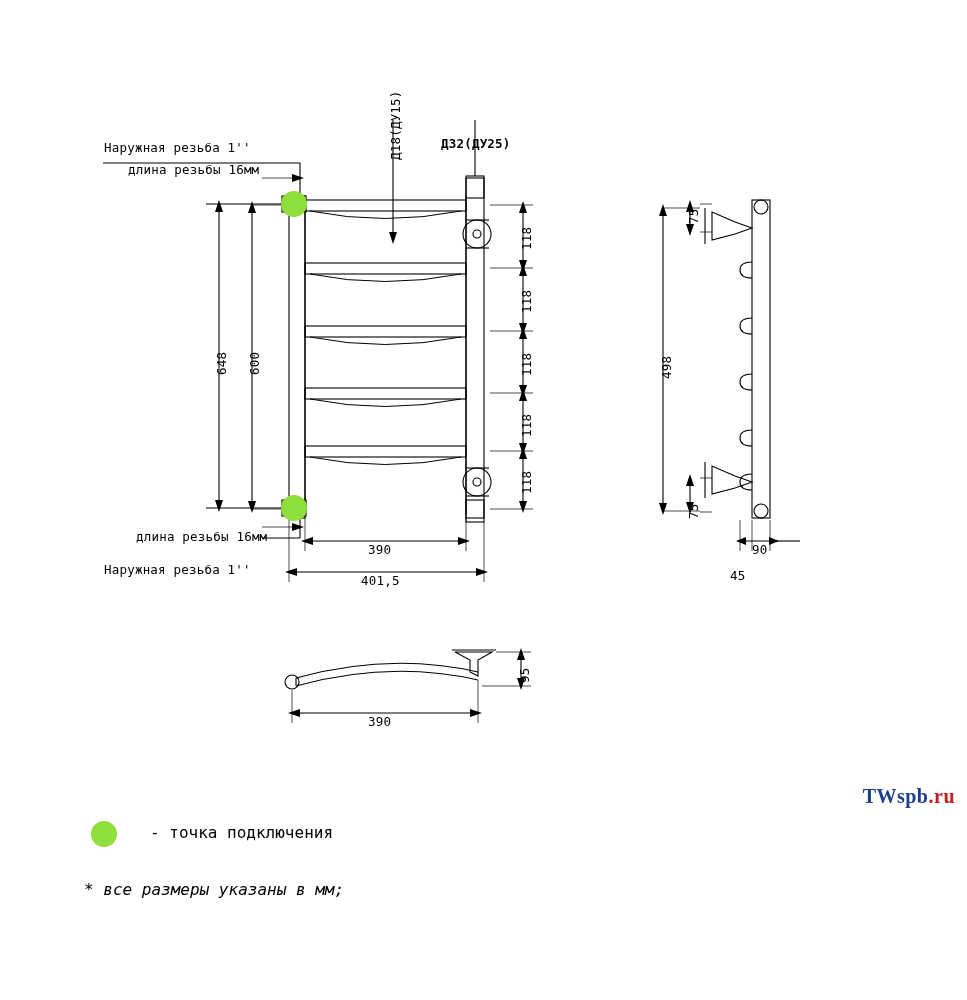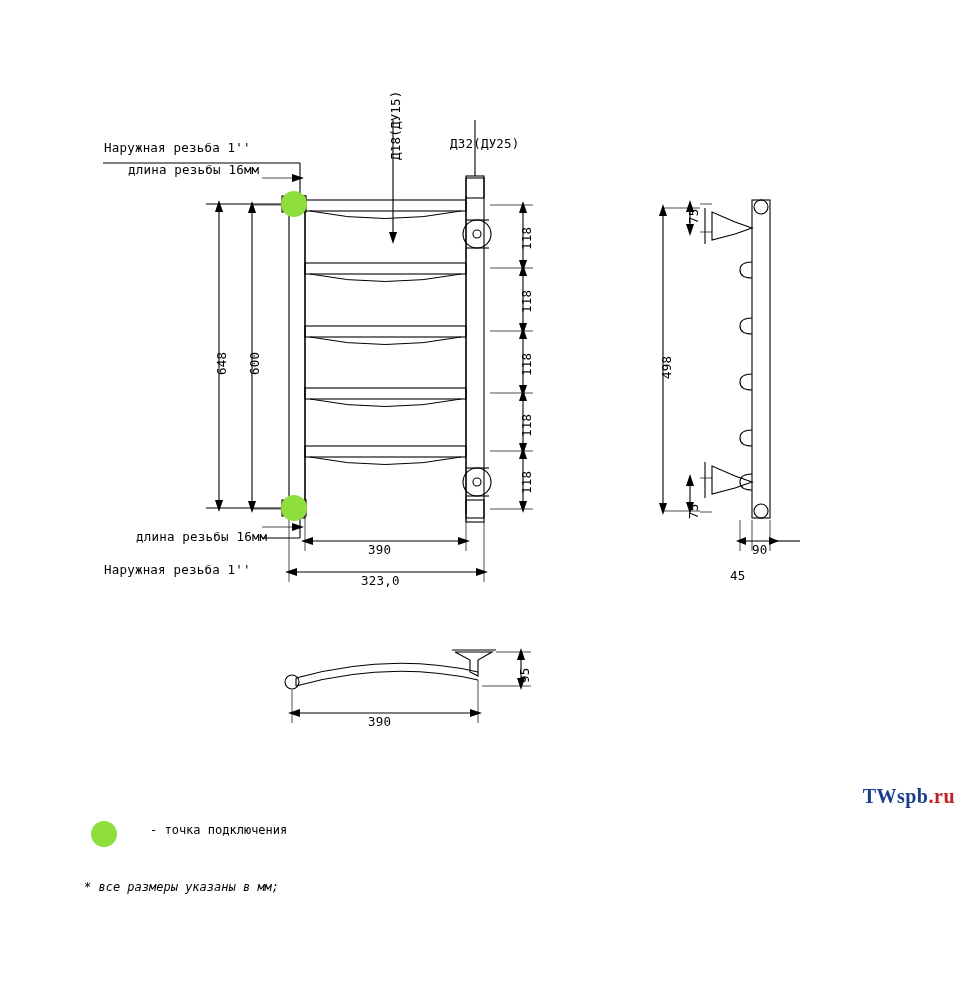--- a/index.html
+++ b/index.html
@@ -5,21 +5,21 @@
   html,body{margin:0;padding:0;}
   body{
     width:967px;height:1000px;background:#ffffff;
     font-family:"DejaVu Sans Mono","Liberation Mono",monospace;
     color:#000;position:relative;overflow:hidden;
   }
   .canvas{position:absolute;left:0;top:0;width:967px;height:816px;}
   svg.draw{position:absolute;left:0;top:0;width:967px;height:1000px;}
   .lbl{position:absolute;font-size:12.5px;letter-spacing:0.2px;white-space:nowrap;color:#000;}
   .lbl.rot{transform-origin:0 0;transform:rotate(-90deg);}
-  .note{position:absolute;font-size:12px;white-space:nowrap;}
+  .note{position:absolute;font-size:16px;white-space:nowrap;}
   .legend-dot{
     position:absolute;width:26px;height:26px;border-radius:50%;
     background:#8ede3c;
   }
   .wm{
     position:absolute;right:12px;bottom:8px;
     font-family:"Liberation Serif","DejaVu Serif",serif;
     font-size:20px;font-weight:bold;color:#1b3f8b;letter-spacing:0.5px;
   }
   .wm .ru{color:#c02020;}
@@ -208,33 +208,33 @@
 
   <div class="legend-dot" style="left:281px;top:191px;"></div>
   <div class="legend-dot" style="left:281px;top:495px;"></div>
 
   <div class="lbl" style="left:104px;top:140px;">Наружная резьба 1''</div>
   <div class="lbl" style="left:128px;top:162px;">длина резьбы 16мм</div>
   <div class="lbl" style="left:136px;top:529px;">длина резьбы 16мм</div>
   <div class="lbl" style="left:104px;top:562px;">Наружная резьба 1''</div>
 
   <div class="lbl rot" style="left:388px;top:160px;">Д18(ДУ15)</div>
-  <div class="lbl" style="left:450px;top:136px;">Д32(ДУ25)</div>
+  <div class="lbl" style="left:441px;top:136px;font-weight:bold;">Д32(ДУ25)</div>
 
   <div class="lbl rot" style="left:214px;top:375px;">648</div>
   <div class="lbl rot" style="left:247px;top:375px;">600</div>
 
   <div class="lbl rot" style="left:519px;top:250px;">118</div>
   <div class="lbl rot" style="left:519px;top:313px;">118</div>
   <div class="lbl rot" style="left:519px;top:376px;">118</div>
   <div class="lbl rot" style="left:519px;top:437px;">118</div>
   <div class="lbl rot" style="left:519px;top:494px;">118</div>
 
   <div class="lbl" style="left:368px;top:542px;">390</div>
-  <div class="lbl" style="left:361px;top:573px;">323,0</div>
+  <div class="lbl" style="left:361px;top:573px;">401,5</div>
 
   <div class="lbl rot" style="left:686px;top:224px;">75</div>
   <div class="lbl rot" style="left:659px;top:379px;">498</div>
   <div class="lbl rot" style="left:686px;top:519px;">75</div>
   <div class="lbl" style="left:730px;top:568px;">45</div>
   <div class="lbl" style="left:752px;top:542px;">90</div>
 
   <div class="lbl rot" style="left:517px;top:683px;">95</div>
   <div class="lbl" style="left:368px;top:714px;">390</div>
 

